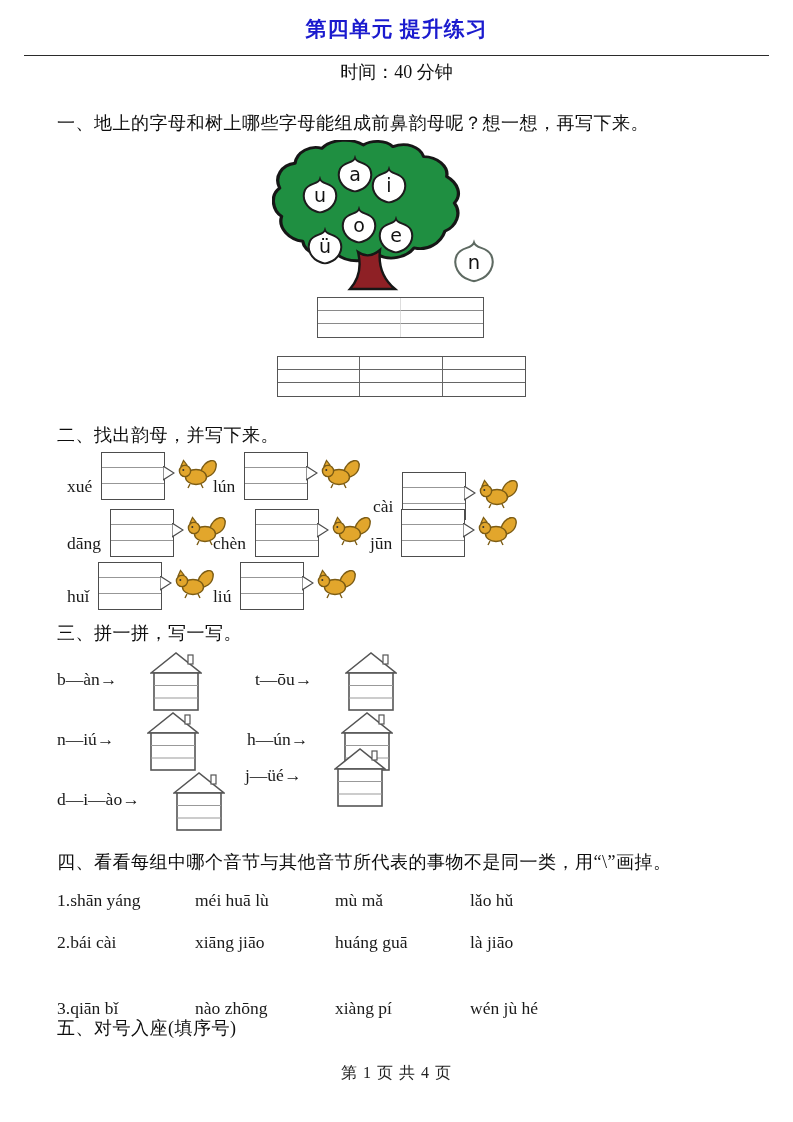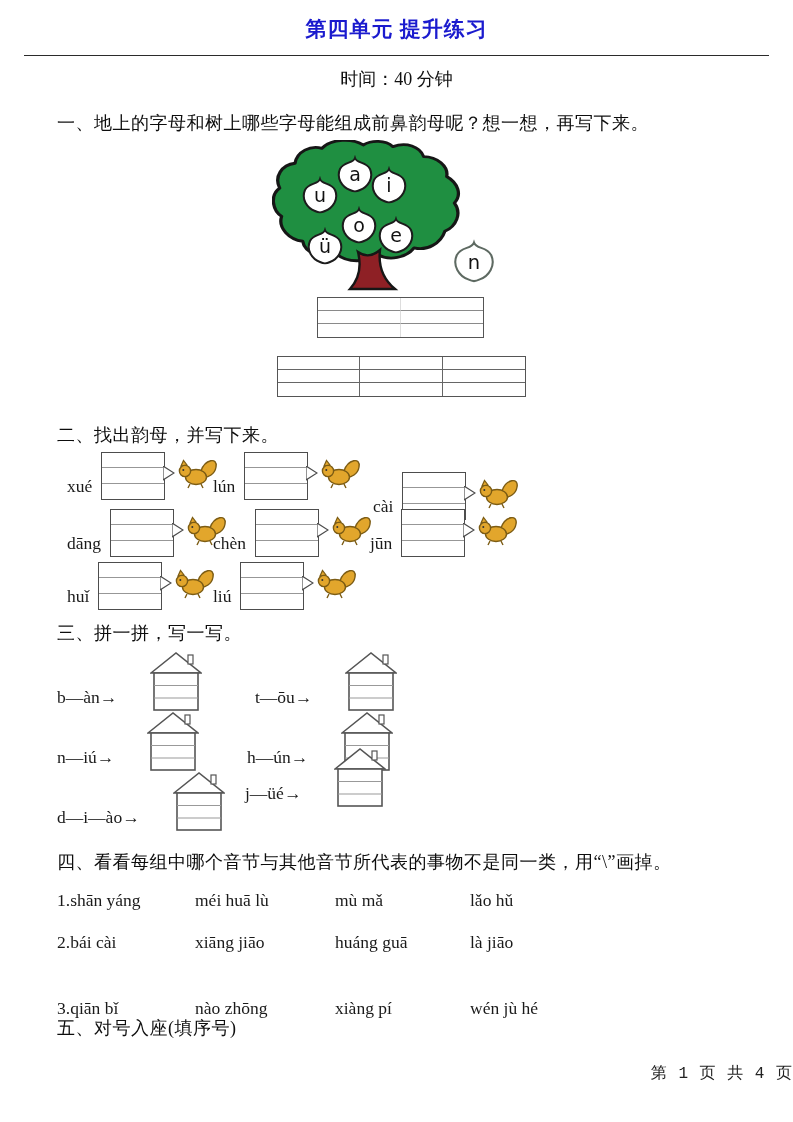--- a/index.html
+++ b/index.html
@@ -1,22 +1,22 @@
 <!DOCTYPE html>
 <html><head>
 <meta charset="utf-8">
 <style>
   html,body{margin:0;padding:0;background:#fff;}
   body{width:793px;height:1122px;position:relative;font-family:"Liberation Serif",serif;color:#1a1a1a;overflow:hidden;}
   .abs{position:absolute;}
   .page-title{top:15px;left:0;width:100%;text-align:center;font-size:21px;font-weight:bold;color:#1a1ace;letter-spacing:1px;font-family:"Liberation Serif",serif;}
   .rule{top:55px;left:24px;right:24px;border-top:1.6px solid #2b2b2b;height:0;}
-  .time-line{top:67px;left:0;width:100%;text-align:center;font-size:18px;color:#111;}
+  .time-line{top:60px;left:0;width:100%;text-align:center;font-size:18px;color:#111;}
   .sec-h{left:57px;font-size:18px;font-weight:normal;color:#0d0d0d;letter-spacing:0.5px;white-space:nowrap;}
-  .footer{top:1063px;left:0;width:100%;text-align:right;font-size:16px;color:#222;letter-spacing:1px;font-family:Liberation Mono, monospace;}
+  .footer{top:1063px;left:0;width:100%;text-align:center;font-size:16px;color:#222;letter-spacing:1px;}
 
   
   .tree-svg{left:272px;top:140px;}
 
   
   .atable{border:1.5px solid #555;display:grid;background:#fff;box-sizing:border-box;}
   .t1{left:317px;top:297px;width:167px;height:41px;grid-template-columns:1fr 1fr;grid-template-rows:1fr 1fr 1fr;}
   .t1 .c{border-right:1px solid #ddd;border-bottom:1px solid #8a8a8a;}
   .t1 .c:nth-child(2n){border-right:none;}
   .t1 .c:nth-child(n+5){border-bottom:none;}
@@ -28,21 +28,21 @@
   
   .s2-item{display:flex;align-items:flex-end;margin-left:10px;}
   .plabel{font-size:17.5px;margin-right:9px;margin-bottom:3px;white-space:nowrap;}
   .pgrid{position:relative;display:inline-block;width:64px;height:48px;border:1.4px solid #4d4d4d;background:#fff;box-sizing:border-box;}
   .pgrid .gl{position:absolute;left:0;right:0;height:0;border-top:1px solid #979797;}
   .pgrid .gl1{top:14px;} .pgrid .gl2{top:30px;}
   .tail{position:absolute;right:-11px;top:13px;}
   .squirrel{margin-left:12px;margin-bottom:10px;}
 
   
-  .s3-item{display:flex;align-items:flex-end;gap:24px;}
+  .s3-item{display:flex;align-items:center;gap:24px;}
   .plabel3{font-size:17.5px;margin-right:9px;margin-bottom:4px;white-space:nowrap;}
 
   
   .s4-row{left:57px;width:680px;display:grid;grid-template-columns:138px 140px 135px auto;font-size:17.5px;white-space:nowrap;}
 </style>
 </head>
 <body>
 
 <div class="abs page-title">第四单元 提升练习</div>
 <div class="abs rule"></div>

